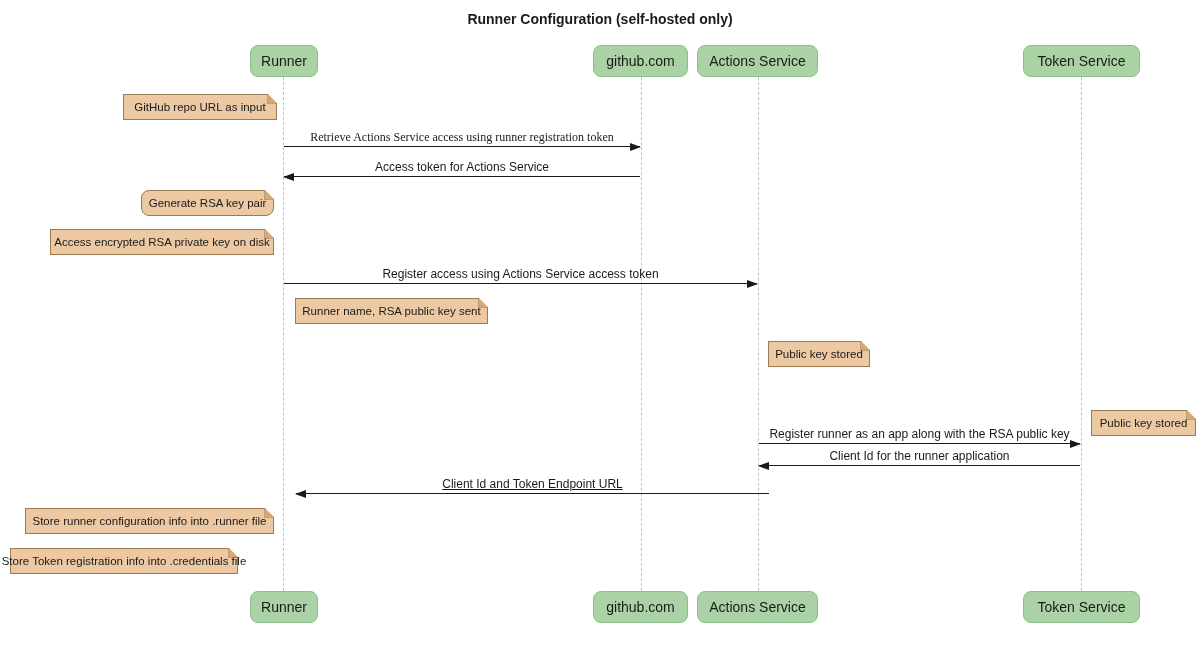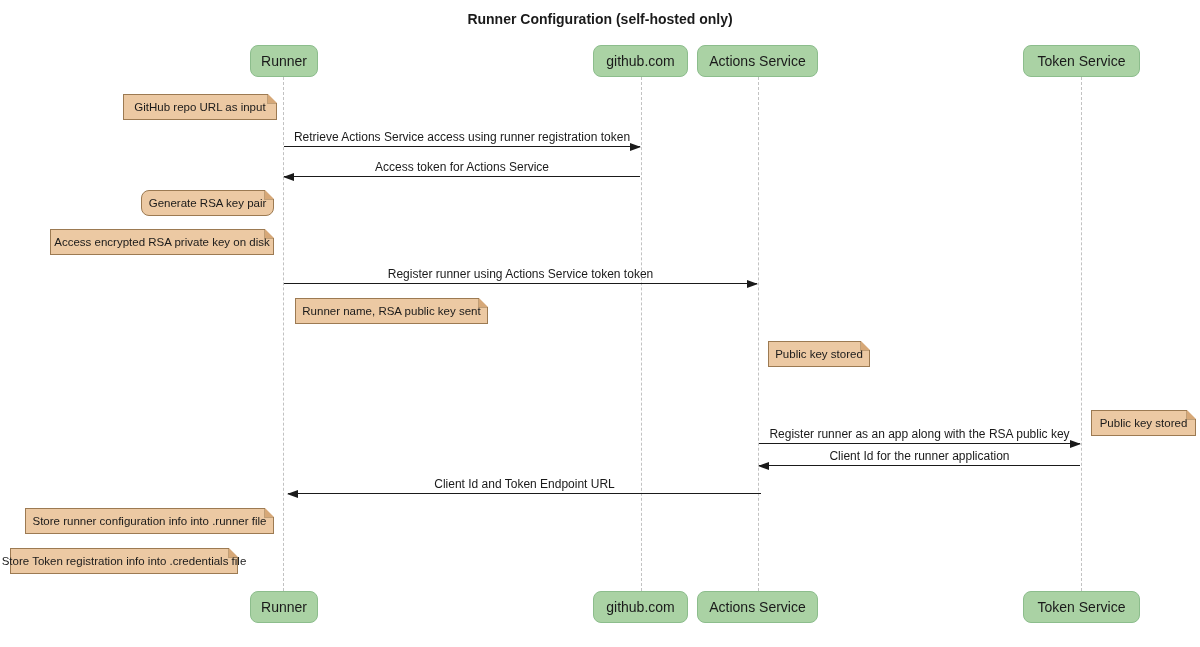--- a/index.html
+++ b/index.html
@@ -119,56 +119,56 @@
   <div class="participant" style="left:250px; top:45px; width:68px;">Runner</div>
   <div class="participant" style="left:593px; top:45px; width:95px;">github.com</div>
   <div class="participant" style="left:697px; top:45px; width:121px;">Actions Service</div>
   <div class="participant" style="left:1023px; top:45px; width:117px;">Token Service</div>
 
   <div class="participant" style="left:250px; top:591px; width:68px;">Runner</div>
   <div class="participant" style="left:593px; top:591px; width:95px;">github.com</div>
   <div class="participant" style="left:697px; top:591px; width:121px;">Actions Service</div>
   <div class="participant" style="left:1023px; top:591px; width:117px;">Token Service</div>
 
-  <div class="msg" style="left:284px; top:130px; width:356px;">
+  <div class="msg" style="left:284px; top:130px; width:356px;font-family:Liberation Serif, serif;">
     <div class="msg-label">Retrieve Actions Service access using runner registration token</div>
     <div class="msg-line">
       <div class="arrow-head right"></div>
     </div>
   </div>
 
   <div class="msg" style="left:284px; top:160px; width:356px;">
     <div class="msg-label">Access token for Actions Service</div>
     <div class="msg-line">
       <div class="arrow-head left"></div>
     </div>
   </div>
 
   <div class="msg" style="left:284px; top:267px; width:473px;">
-    <div class="msg-label">Register runner using Actions Service token token</div>
+    <div class="msg-label">Register access using Actions Service access token</div>
     <div class="msg-line">
       <div class="arrow-head right"></div>
     </div>
   </div>
 
   <div class="msg" style="left:759px; top:379px; width:321px;margin-top:48px;">
     <div class="msg-label">Register runner as an app along with the RSA public key</div>
     <div class="msg-line">
       <div class="arrow-head right"></div>
     </div>
   </div>
 
   <div class="msg" style="left:759px; top:449px; width:321px;">
     <div class="msg-label">Client Id for the runner application</div>
     <div class="msg-line">
       <div class="arrow-head left"></div>
     </div>
   </div>
 
-  <div class="msg" style="left:288px; top:477px; width:473px;">
+  <div class="msg" style="left:296px; top:477px; width:473px;text-decoration:underline;">
     <div class="msg-label">Client Id and Token Endpoint URL</div>
     <div class="msg-line">
       <div class="arrow-head left"></div>
     </div>
   </div>
 
   <div class="note" style="left:123px; top:94px; width:154px;">
     <span>GitHub repo URL as input</span>
   </div>
   <div class="note" style="left:141px; top:190px; width:133px;border-radius:8px;">

